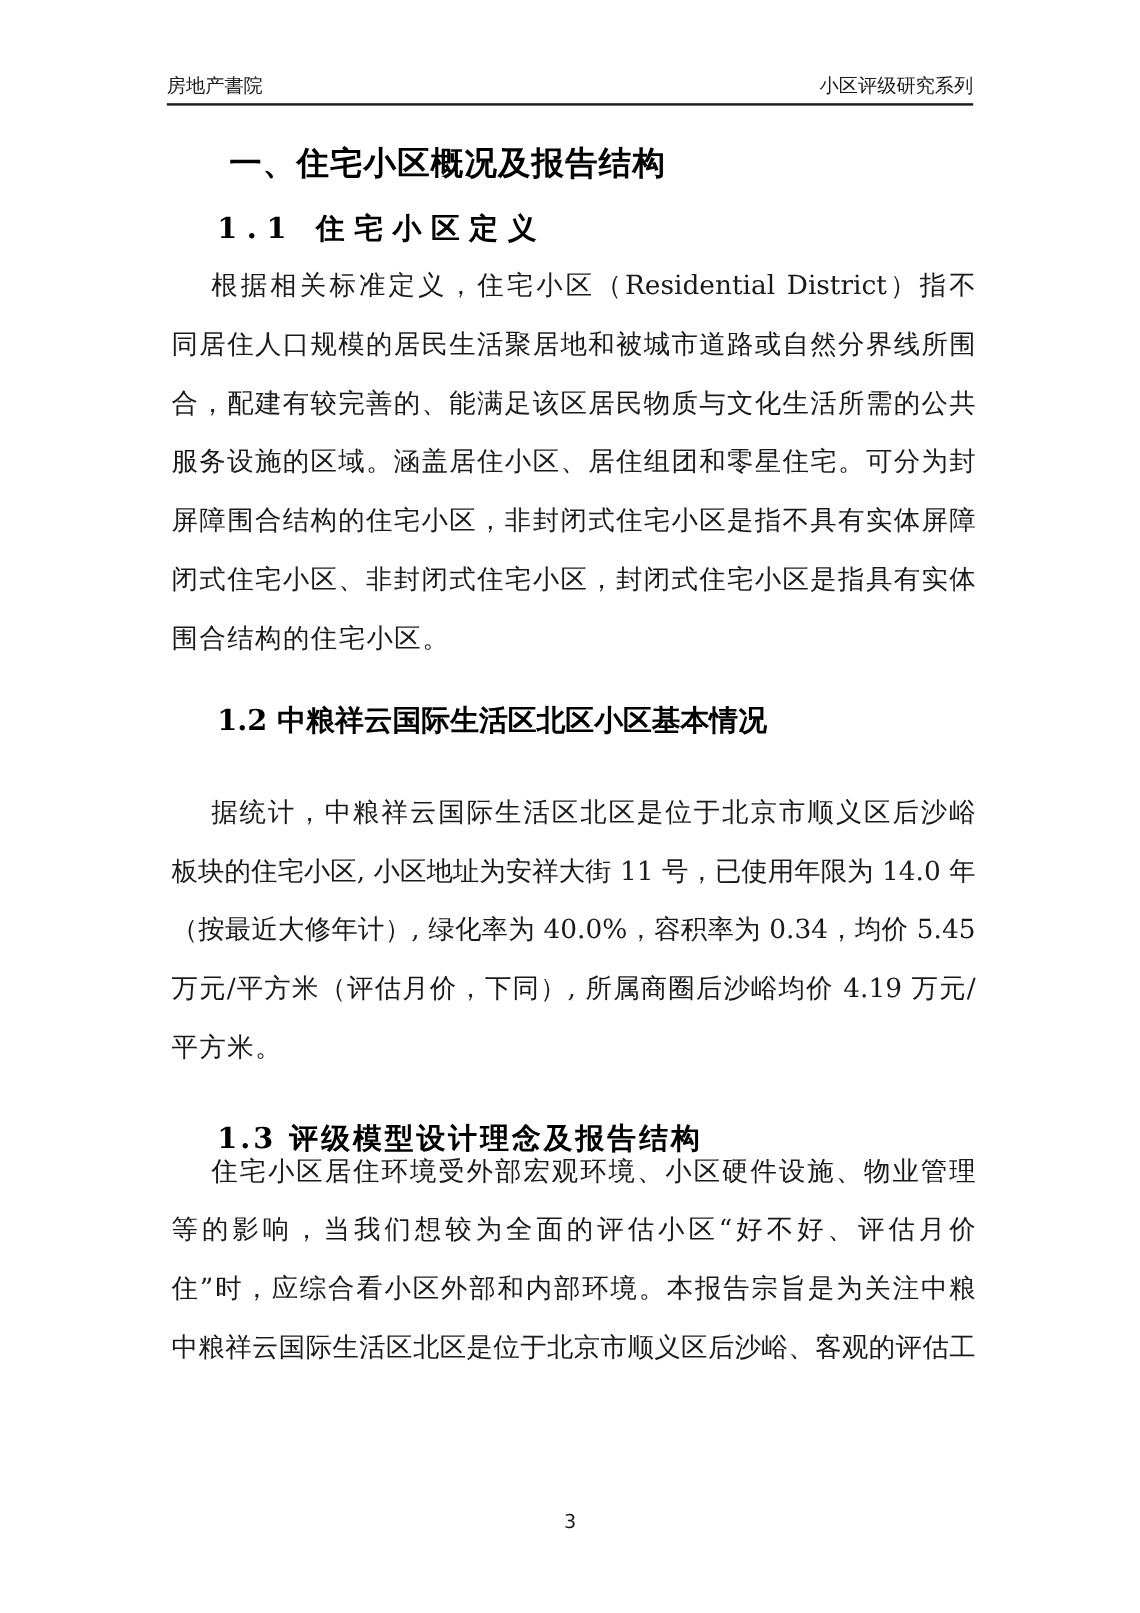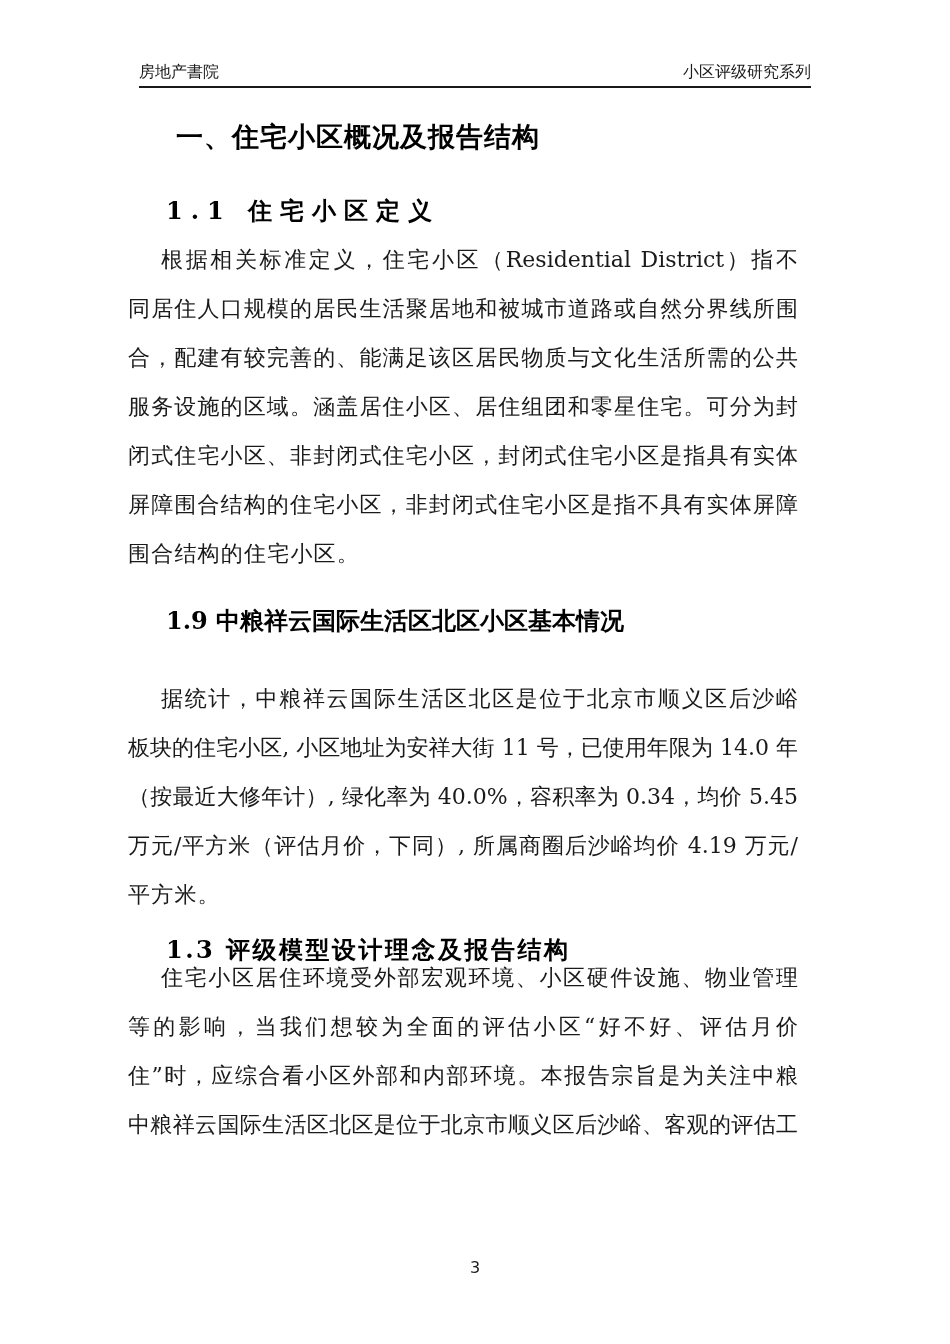--- a/index.html
+++ b/index.html
@@ -29,43 +29,43 @@
     border-bottom: 2px solid #1a1a1a;
     font-family: "DejaVu Sans", sans-serif;
     font-size: 16px;
     line-height: 20px;
     color: #1a1a1a;
   }
   
   .content {
     position: absolute;
     top: 90px;
-    left: 128px;
+    left: 143px;
     width: 670px;
   }
   .chapter {
     margin: 32px 0 0 0;
     padding-left: 48px;
     font-size: 27px;
     line-height: 30px;
     font-weight: bold;
     letter-spacing: 1px;
     color: #000;
   }
   .h2 {
     margin: 0;
     padding-left: 38px;
     font-size: 24px;
     line-height: 26px;
     font-weight: bold;
     color: #000;
   }
-  .h2.m1 { margin-top: 46px; letter-spacing: 8px; }
+  .h2.m1 { margin-top: 25px; letter-spacing: 8px; }
   .h2.m2 { margin-top: 20px; letter-spacing: 0; }
-  .h2.m3 { margin-top: 8px; letter-spacing: 2.5px; }
+  .h2.m3 { margin-top: 28px; letter-spacing: 2.5px; }
   .para { margin: 0; }
   .para.p1 { margin-top: 21px; }
   .para.p2 { margin-top: 50px; }
   .para.p3 { }
   .bl {
     height: 49px;
     line-height: 30px;
     font-size: 22px;
     text-align: justify;
     text-align-last: justify;
@@ -103,26 +103,26 @@
   <main class="content">
 
     <h1 class="chapter">一、住宅小区概况及报告结构</h1>
 
     <h2 class="h2 m1">1.1 住宅小区定义</h2>
     <div class="para p1">
       <div class="bl ind">根据相关标准定义，住宅小区（Residential District）指不</div>
       <div class="bl">同居住人口规模的居民生活聚居地和被城市道路或自然分界线所围</div>
       <div class="bl">合，配建有较完善的、能满足该区居民物质与文化生活所需的公共</div>
       <div class="bl">服务设施的区域。涵盖居住小区、居住组团和零星住宅。可分为封</div>
+      <div class="bl">屏障围合结构的住宅小区，非封闭式住宅小区是指不具有实体屏障</div>
       <div class="bl">闭式住宅小区、非封闭式住宅小区，封闭式住宅小区是指具有实体</div>
-      <div class="bl">屏障围合结构的住宅小区，非封闭式住宅小区是指不具有实体屏障</div>
       <div class="bl end">围合结构的住宅小区。</div>
     </div>
 
-    <h2 class="h2 m2">1.9 中粮祥云国际生活区北区小区基本情况</h2>
+    <h2 class="h2 m2">1.2 中粮祥云国际生活区北区小区基本情况</h2>
     <div class="para p2">
       <div class="bl ind">据统计，中粮祥云国际生活区北区是位于北京市顺义区后沙峪</div>
       <div class="bl">板块的住宅小区, 小区地址为安祥大街 11 号，已使用年限为 14.0 年</div>
       <div class="bl">（按最近大修年计）, 绿化率为 40.0%，容积率为 0.34，均价 5.45</div>
       <div class="bl">万元/平方米（评估月价，下同）, 所属商圈后沙峪均价 4.19 万元/</div>
       <div class="bl end">平方米。</div>
     </div>
 
     <h2 class="h2 m3">1.3 评级模型设计理念及报告结构</h2>
     <div class="para p3">

